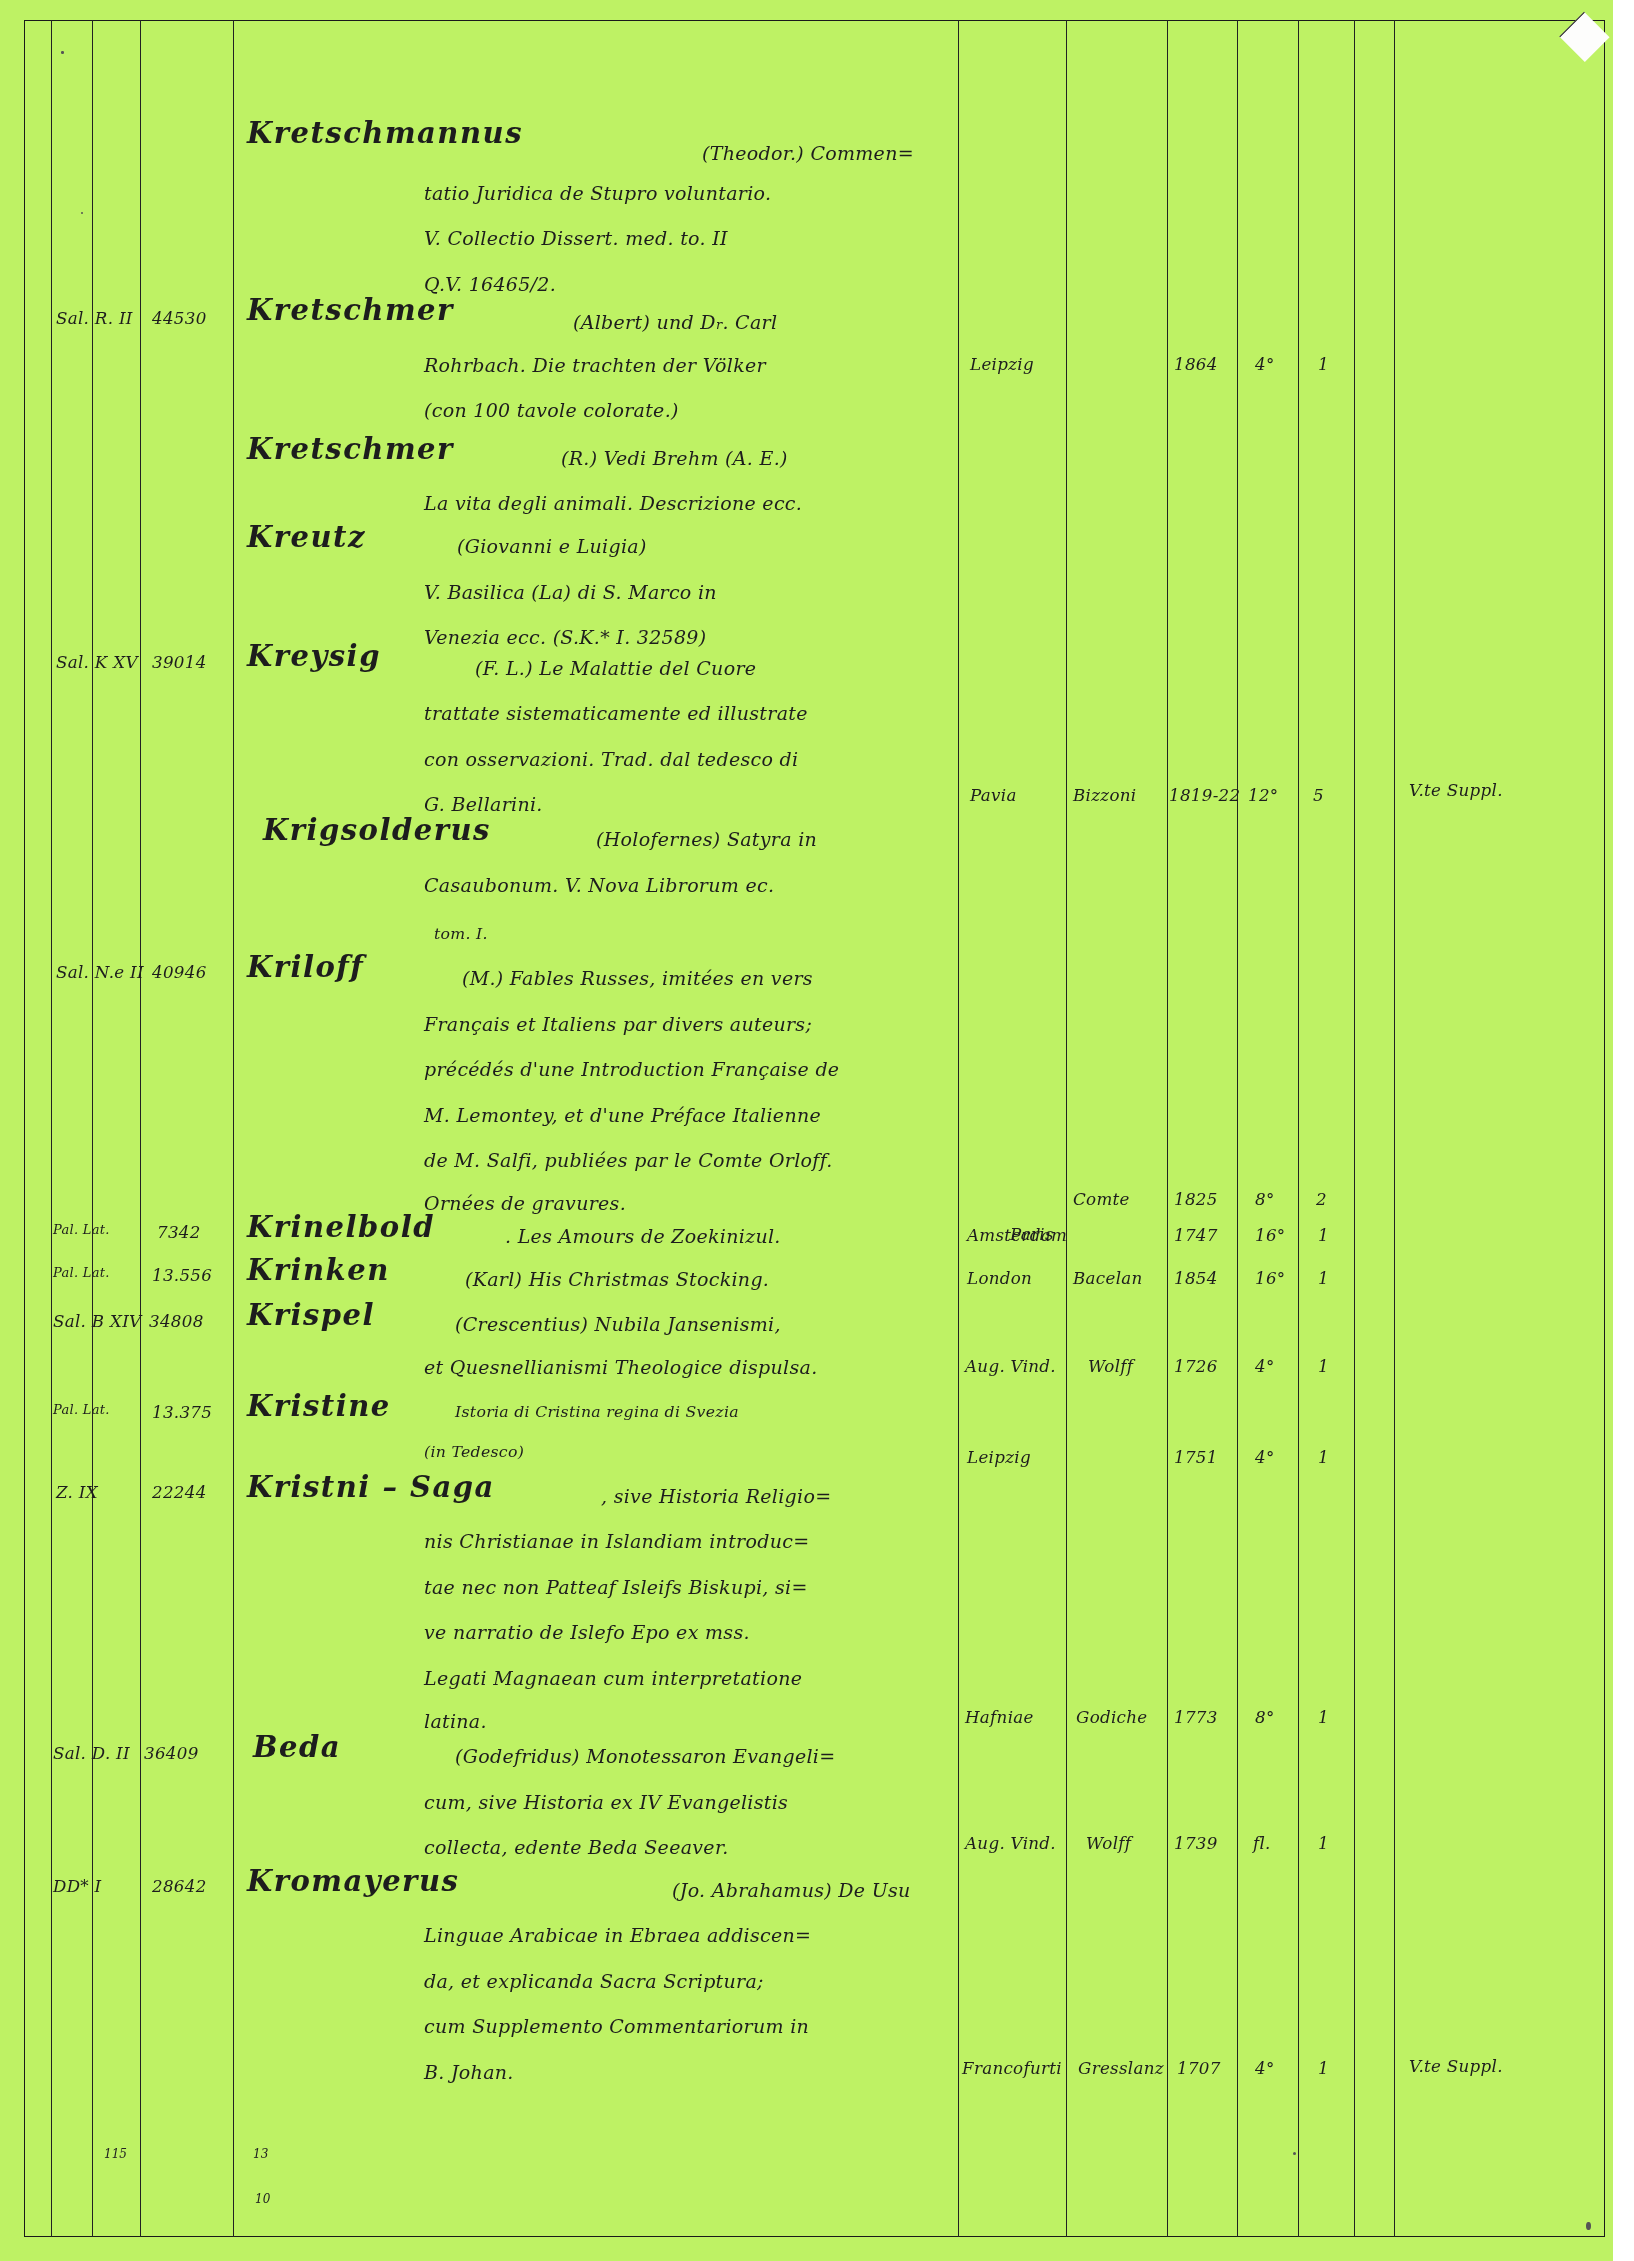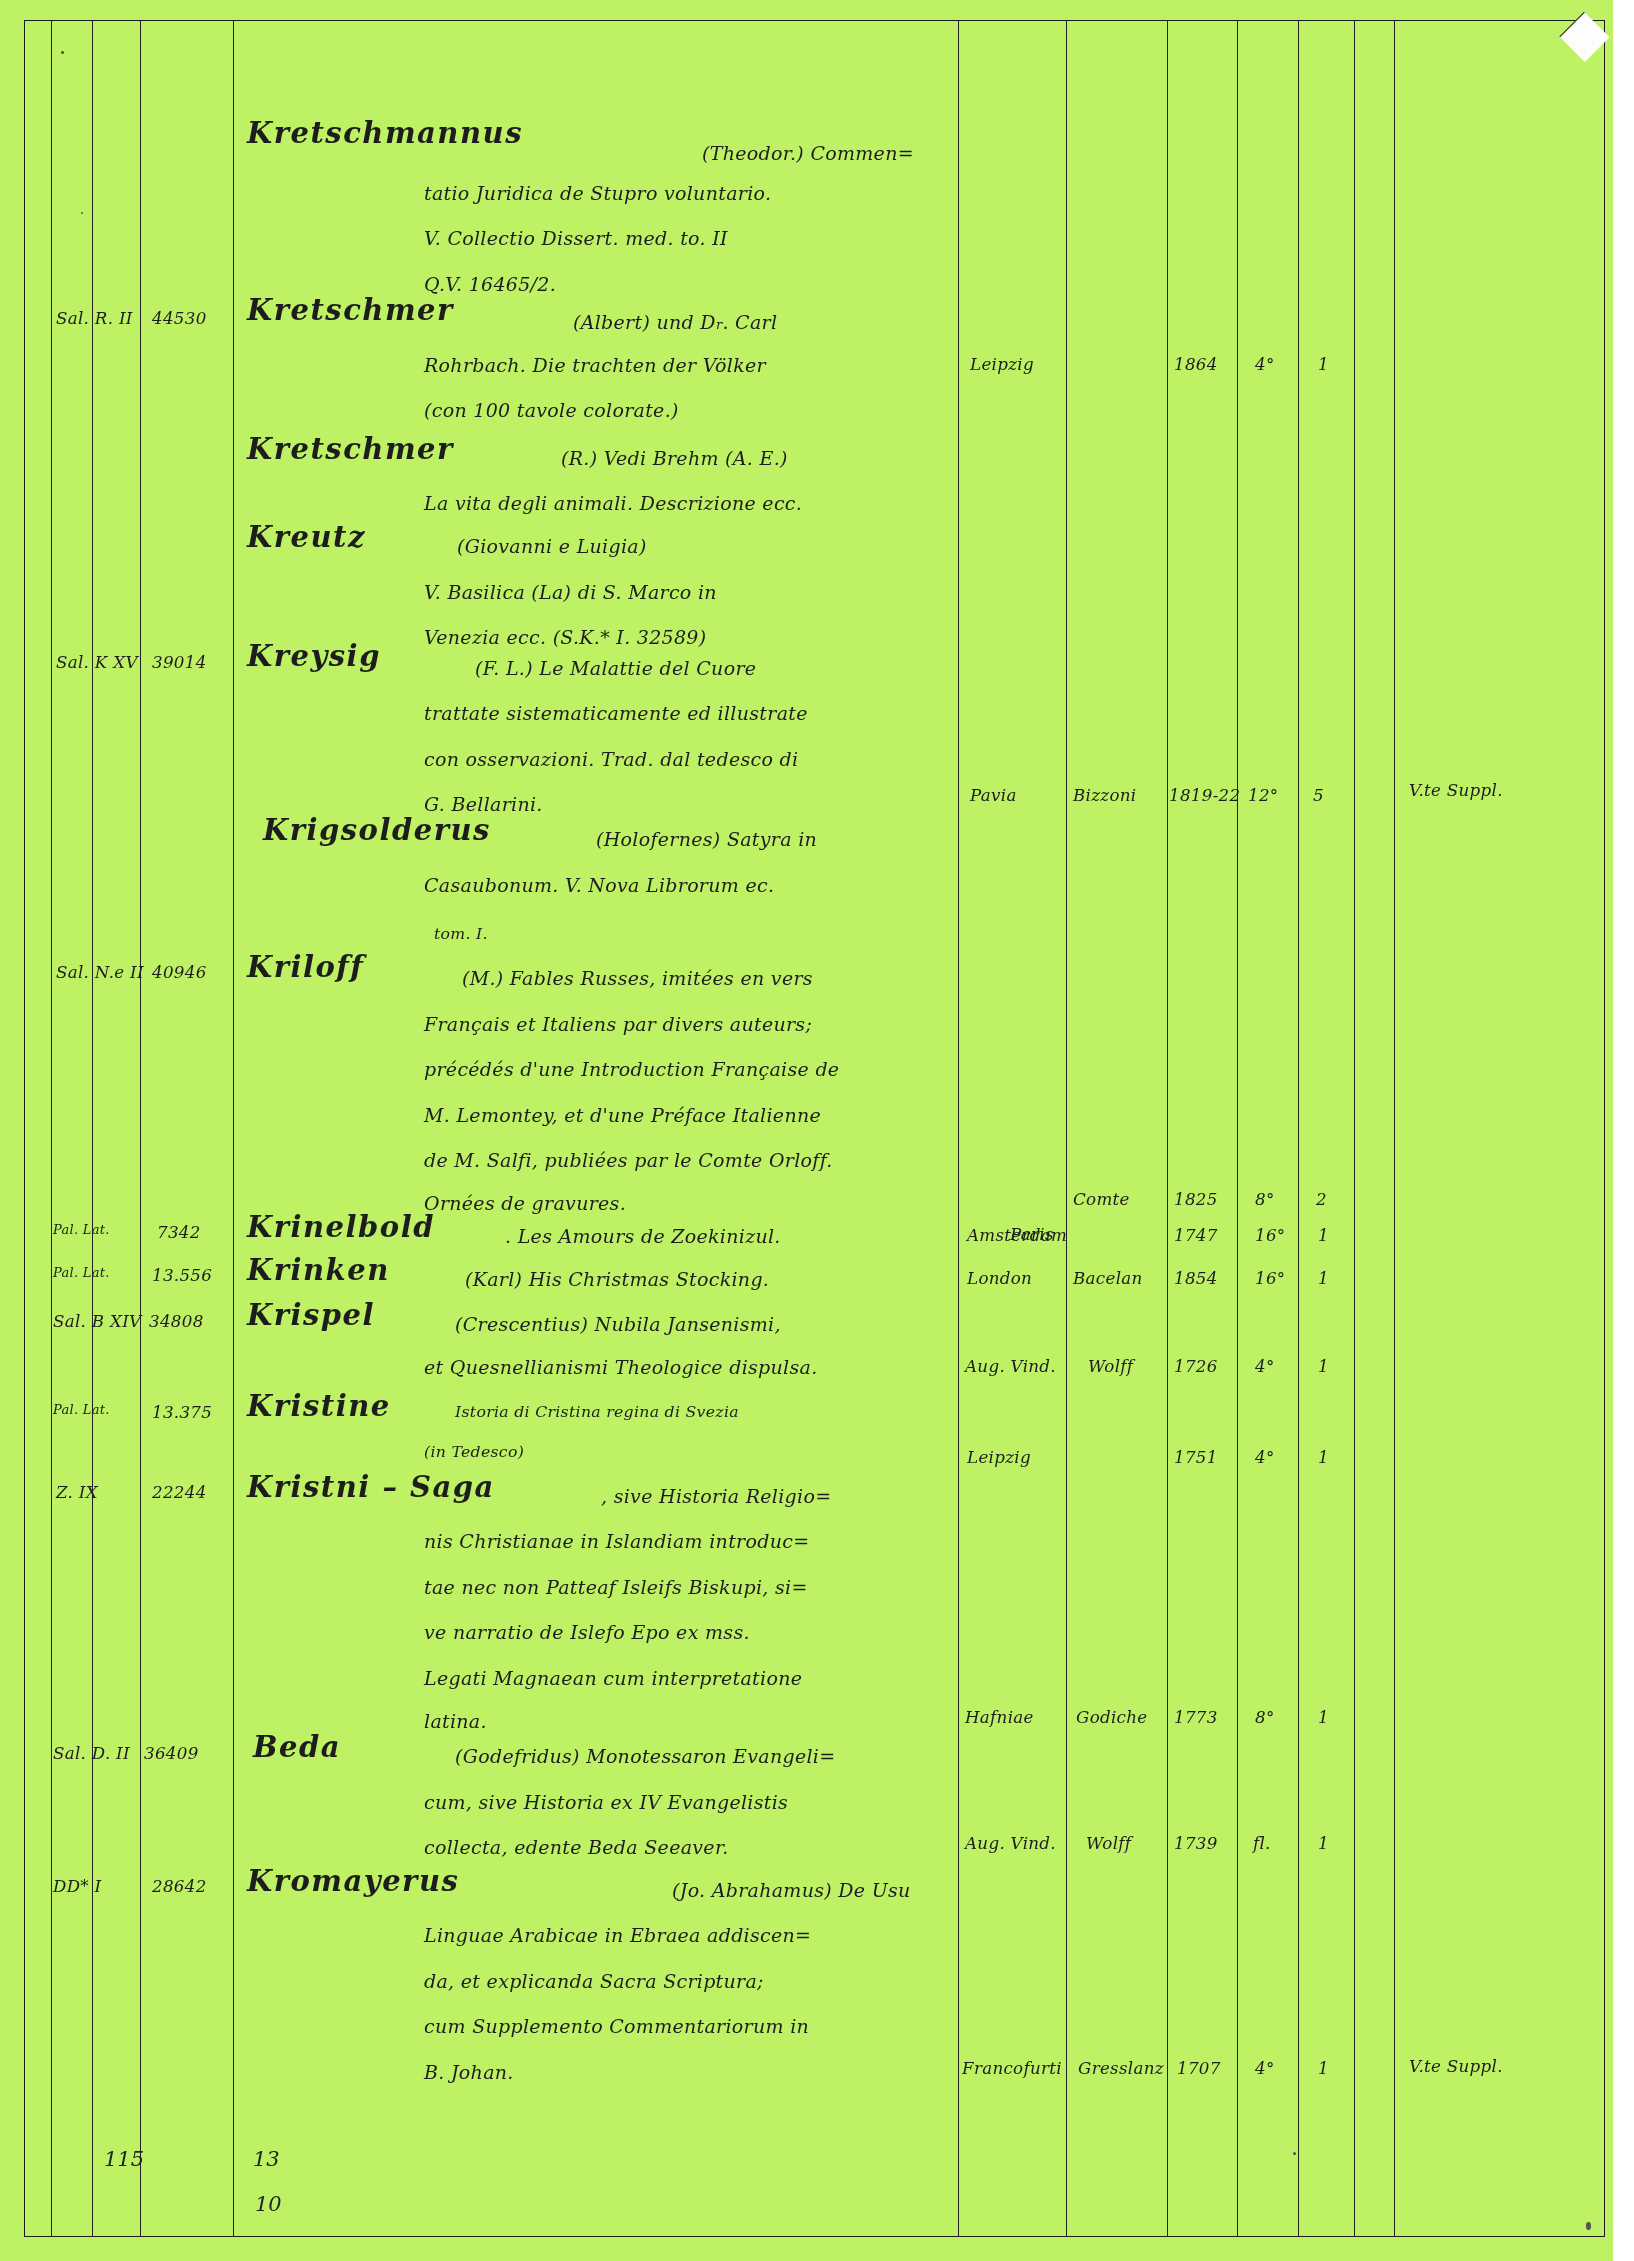--- a/index.html
+++ b/index.html
@@ -71,21 +71,21 @@
   }
   .hw.headword {
     font-size: 29px;
     font-weight: 600;
     letter-spacing: 1.5px;
   }
   
   .footnote {
     position: absolute;
     font-style: italic;
-    font-size: 21px;
+    font-size: 12px;
     color: #222;
   }
   .speck {
     position: absolute;
     background: #555;
     border-radius: 50%;
   }
 </style>
 </head>
 <body>

